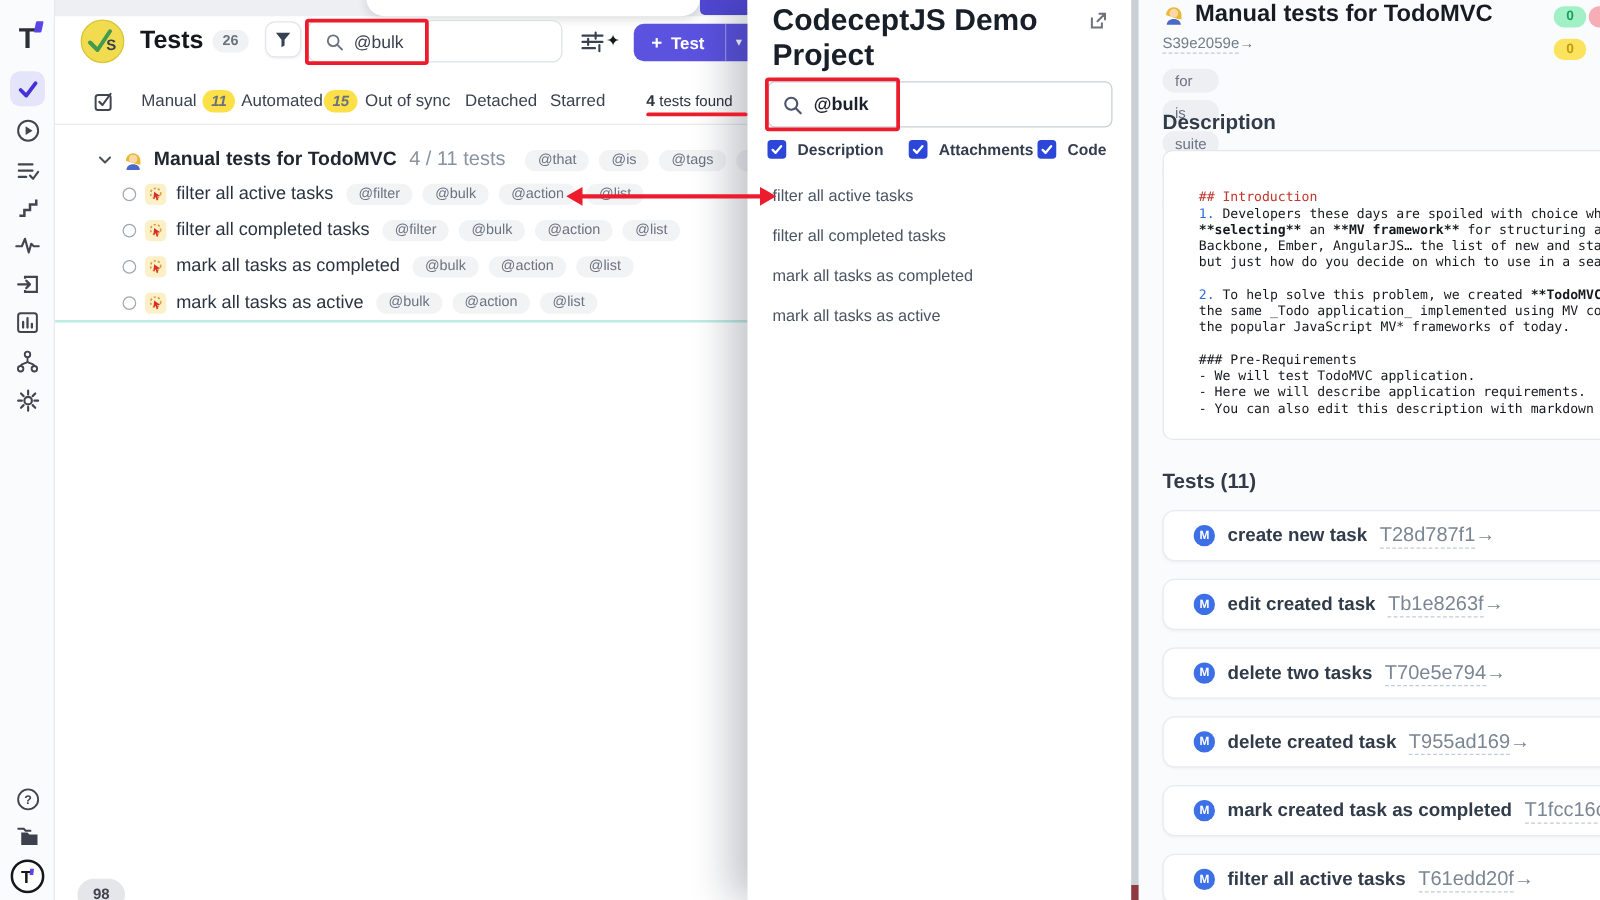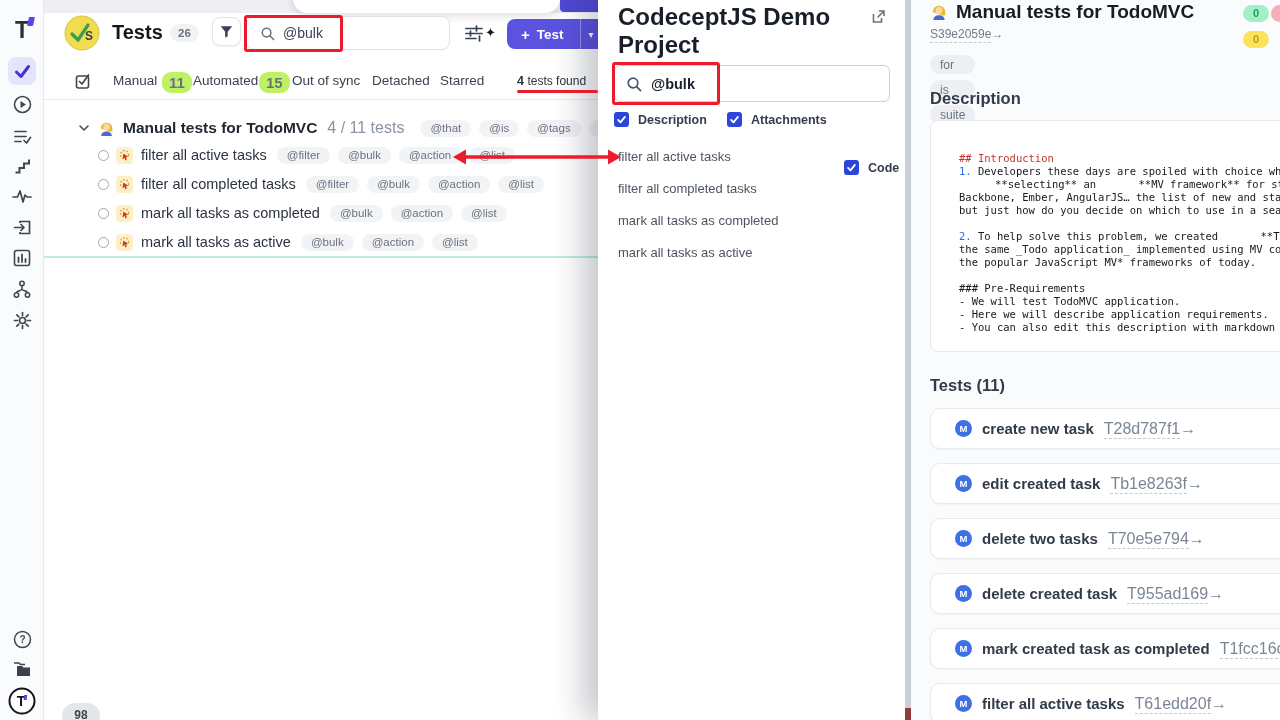--- a/index.html
+++ b/index.html
@@ -33,21 +33,21 @@
   .sparkle{left:441px;top:25px;font-size:13px;color:#15181d;}
   .btn-test{left:463px;top:19px;width:140px;height:30px;background:#5b53e0;border-radius:8px;color:#fff;
             display:flex;align-items:center;padding-left:14px;cursor:pointer;}
   .btn-test .plus{font-size:15px;font-weight:600;margin-right:7px;}
   .btn-test .lbl{font-size:13.5px;font-weight:700;}
   .btn-test .div{width:1px;height:30px;background:rgba(255,255,255,.35);margin-left:16px;}
   .btn-test .car{margin-left:8px;font-size:10px;}
 
   .tabrow{left:0;top:66px;width:554px;height:34px;border-bottom:1px solid #e9ebee;}
   .tab{position:absolute;top:7px;font-size:13.5px;color:#3a4250;font-weight:500;cursor:pointer;}
-  .tbadge{position:absolute;top:6px;background:#bef264;color:#6a7280;font-size:15px;font-weight:700;padding:2px 7px;border-radius:9px;cursor:pointer;}
+  .tbadge{position:absolute;top:6px;background:#fde047;color:#6a7280;font-size:12px;font-weight:700;padding:2px 7px;border-radius:9px;cursor:pointer;font-style:italic;}
   .found{position:absolute;left:473px;top:8px;font-size:12.5px;color:#2b3340;}
   .found b{font-weight:700;}
 
   .suite-row{left:34px;top:116px;display:flex;align-items:center;gap:8px;height:24px;cursor:pointer;}
   .suite-title{font-size:15.5px;font-weight:700;color:#1f2630;}
   .suite-meta{font-size:16px;color:#8a93a0;margin-left:2px;margin-right:8px;}
   .tag{background:#f2f3f5;color:#6b7280;font-size:11.5px;padding:2.5px 10px;border-radius:10px;white-space:nowrap;cursor:pointer;}
   #test-rows{left:54px;top:144px;width:520px;}
   .trow{display:flex;align-items:center;height:22px;margin-bottom:7px;cursor:pointer;}
   .radio{width:11px;height:11px;border:1.5px solid #a0a8b3;border-radius:50%;background:#fff;flex:none;}
@@ -95,21 +95,21 @@
   .dash-u{border-bottom:1px dashed #c3cad3;padding-bottom:1px;}
   #detail-tags{left:19px;top:55px;display:flex;gap:6px;flex-direction:column;}
   #detail-tags .tag{background:#edeff2;font-size:12px;color:#6a7482;}
   .d-sect{font-size:16.5px;font-weight:700;color:#313b49;}
   .sect-desc{left:19px;top:89px;}
   .descbox{left:19px;top:120px;width:380px;height:232px;background:#fff;border:1px solid #e4e8ec;border-radius:8px;
            overflow:hidden;padding:31px 0 0 28px;}
   .mline{height:13px;font-family:"DejaVu Sans Mono",monospace;font-size:10.5px;line-height:13px;color:#15181d;white-space:pre;}
   .seg-red{color:#c0362c;}
   .seg-blue{color:#2d6ddb;}
-  .seg-b{font-weight:400;margin-left:36px;}
+  .seg-b{font-weight:700;}
   .seg-i{}
   .sect-tests{left:19px;top:376px;}
   #cards{left:19px;top:408px;width:380px;display:flex;flex-direction:column;gap:14px;}
   .card{height:41px;background:#fff;border:1px solid #e8eaee;border-radius:10px;box-shadow:0 1px 2px rgba(16,24,40,.04);
         display:flex;align-items:center;padding-left:24px;gap:10px;cursor:pointer;flex:none;}
   .mcirc{width:17px;height:17px;background:#3d6fe6;border-radius:50%;color:#fff;font-size:9.5px;font-weight:700;
          text-align:center;line-height:17px;flex:none;}
   .card-title{font-size:15px;font-weight:700;color:#313b49;white-space:nowrap;}
   .card-id{font-size:16px;color:#7b8694;white-space:nowrap;cursor:pointer;}
 
@@ -375,21 +375,21 @@
       <label>Description</label>
     </div>
     <div class="cb-group" style="left:129px;">
       <span class="cbox">
           <svg width="11" height="11" viewBox="0 0 13 13">
             <polyline points="2.5,7 5.3,9.8 10.5,3.5" fill="none" stroke="#fff" stroke-width="2.2" stroke-linecap="round" stroke-linejoin="round"></polyline>
           </svg>
         </span>
       <label>Attachments</label>
     </div>
-    <div class="cb-group" style="left:246px;margin-top:48px;">
+    <div class="cb-group" style="left:232px;">
       <span class="cbox">
           <svg width="11" height="11" viewBox="0 0 13 13">
             <polyline points="2.5,7 5.3,9.8 10.5,3.5" fill="none" stroke="#fff" stroke-width="2.2" stroke-linecap="round" stroke-linejoin="round"></polyline>
           </svg>
         </span>
       <label>Code</label>
     </div>
 
     <div id="overlay-results" class="abs">
         <div class="ores">filter all active tasks</div>

